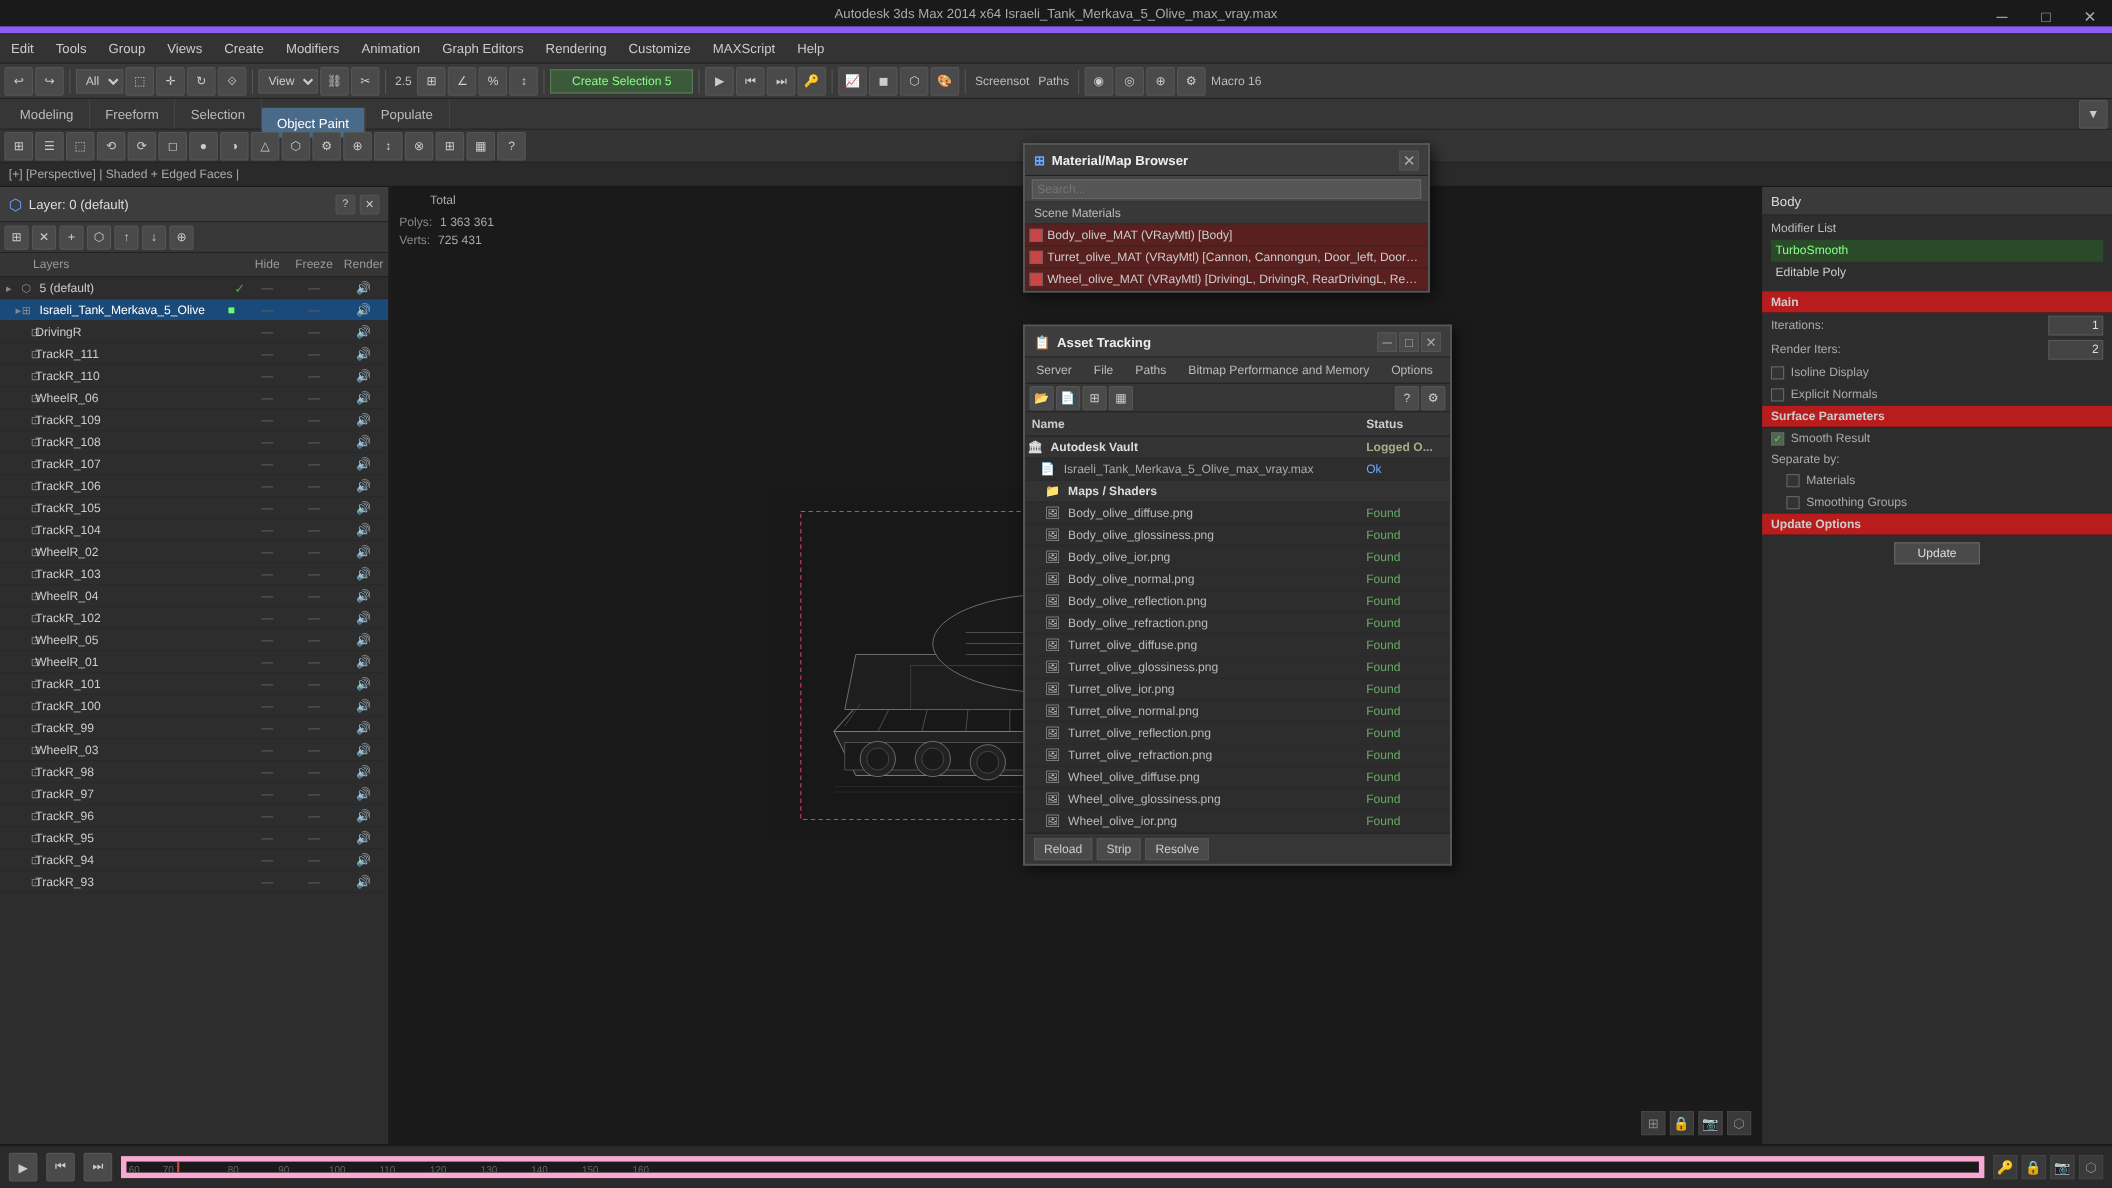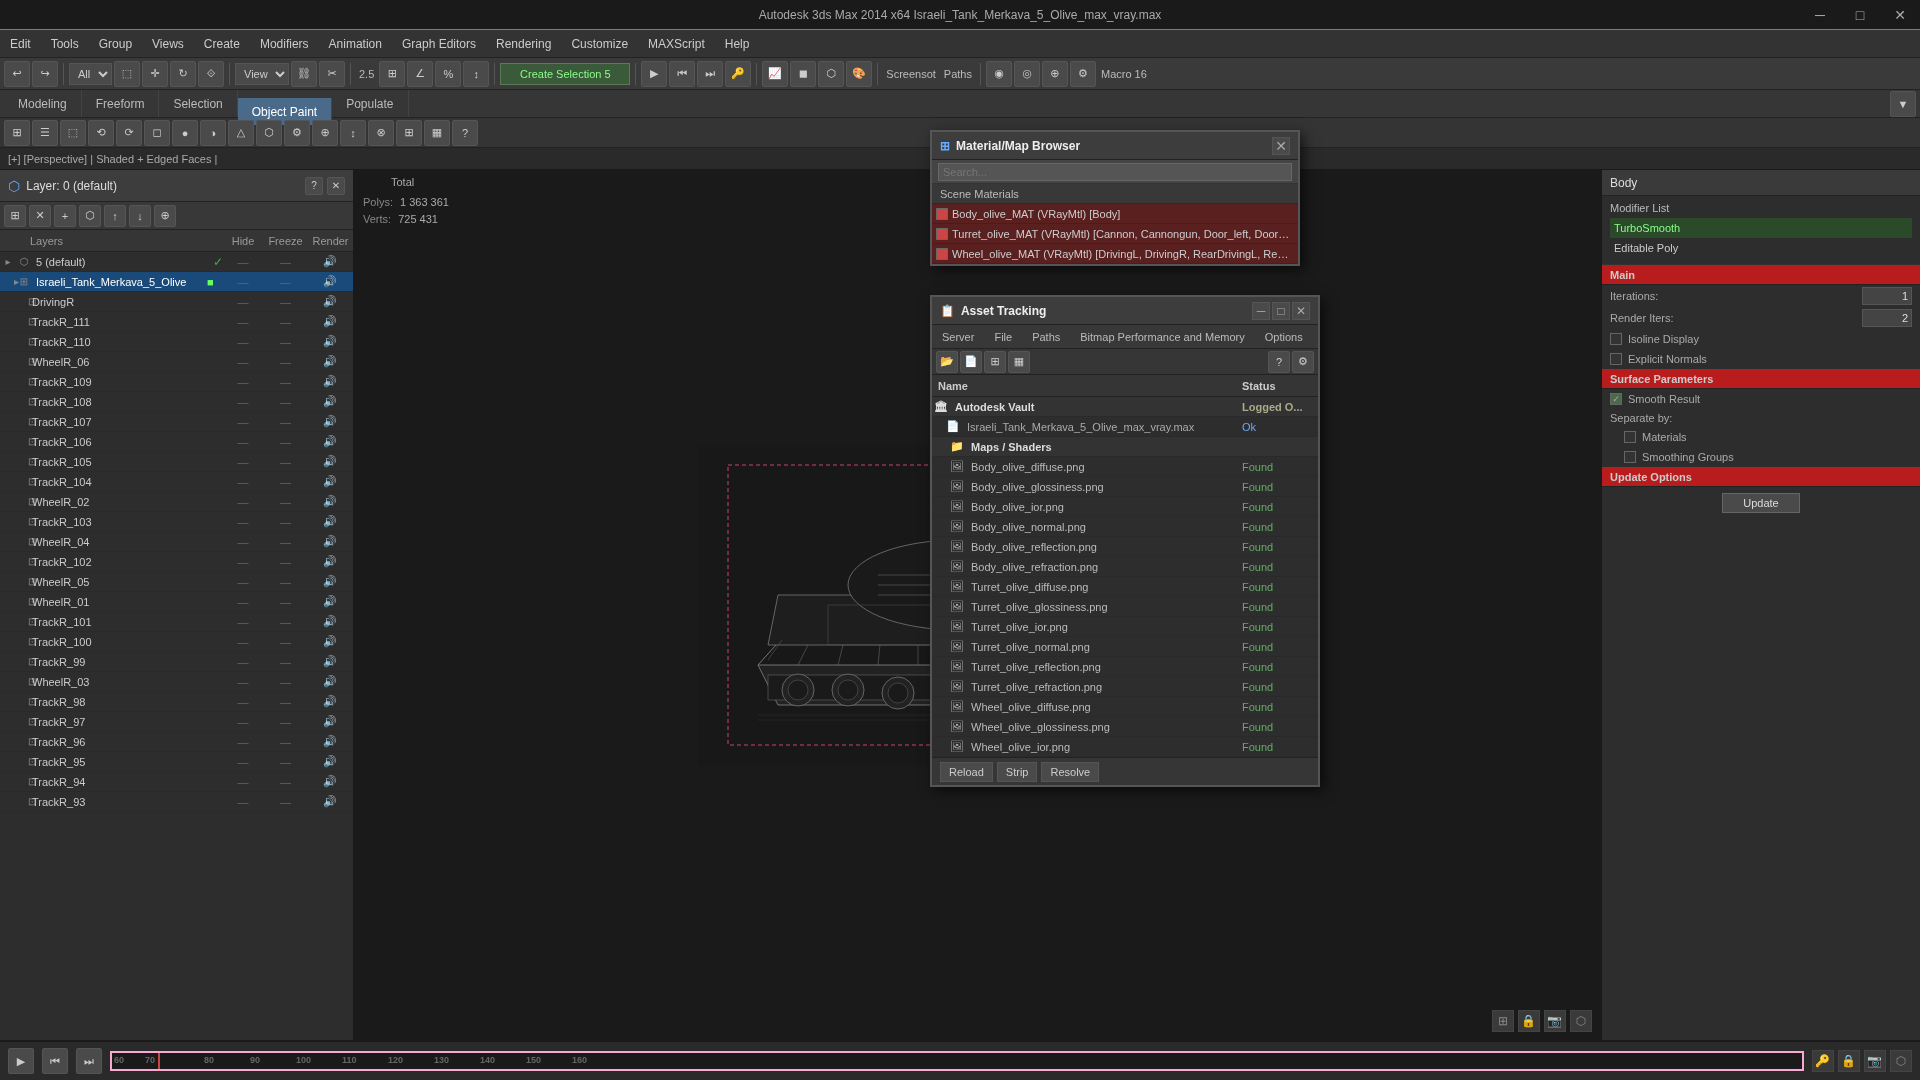--- a/index.html
+++ b/index.html
@@ -16,21 +16,21 @@
 
     
     #title-bar {
       height: 30px;
       background: #1a1a1a;
       display: flex;
       align-items: center;
       justify-content: center;
       color: #aaa;
       font-size: 12px;
-      border-bottom: 1px solid #8b5cf6;
+      border-bottom: 6px solid #8b5cf6;
       position: relative;
     }
     #title-bar .win-controls {
       position: absolute;
       right: 0;
       top: 0;
       display: flex;
       height: 30px;
     }
     #title-bar .win-btn {
@@ -606,25 +606,24 @@
       gap: 8px;
       position: absolute;
       bottom: 0;
       left: 0;
       right: 0;
     }
     .timeline-track {
       flex: 1;
       height: 20px;
       background: #1a1a1a;
-      border: 2px solid #f9a8d4;
+      border: 5px solid #f9a8d4;
       position: relative;
       display: flex;
       align-items: center;
-      font-weight: bold;
     }
     .timeline-marker {
       position: absolute;
       top: 0;
       height: 100%;
       width: 2px;
       background: #c44;
     }
     .timeline-label {
       position: absolute;

